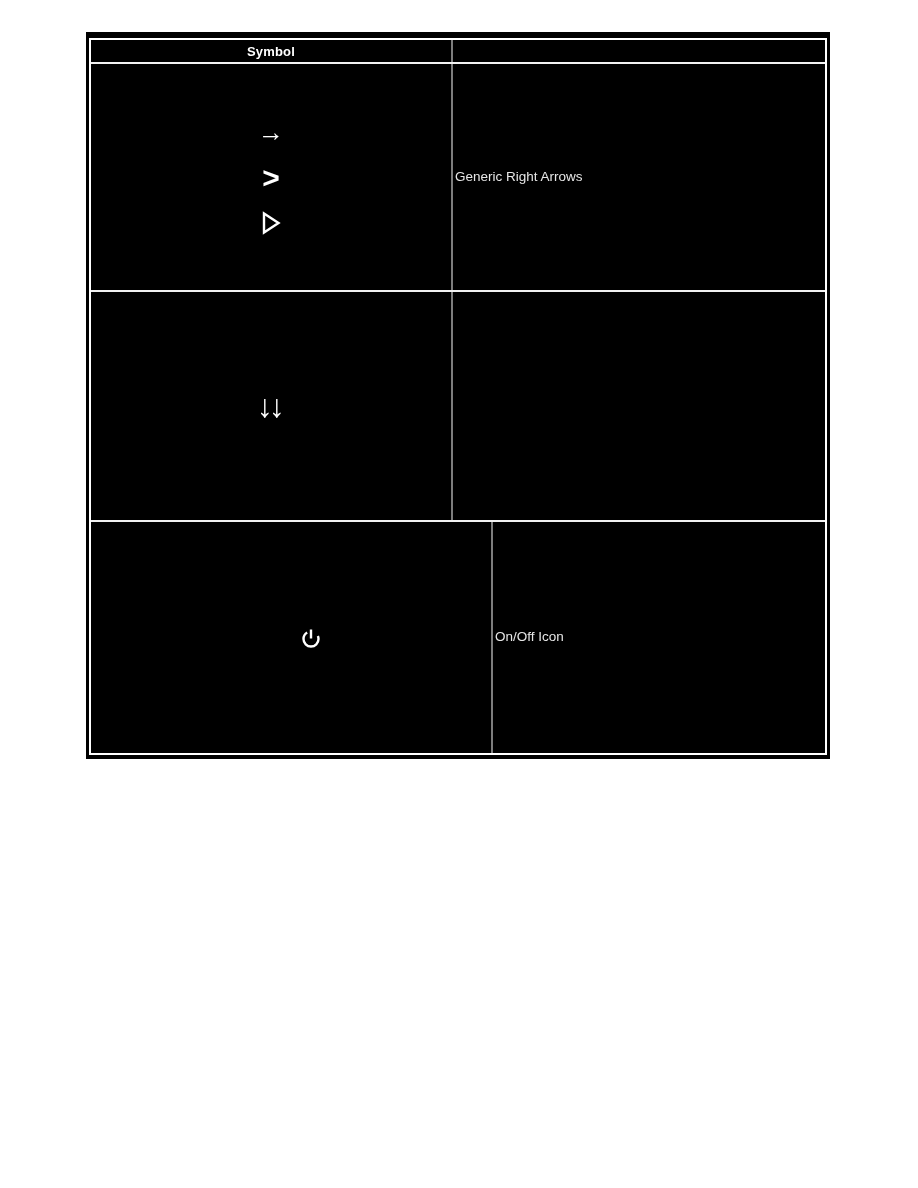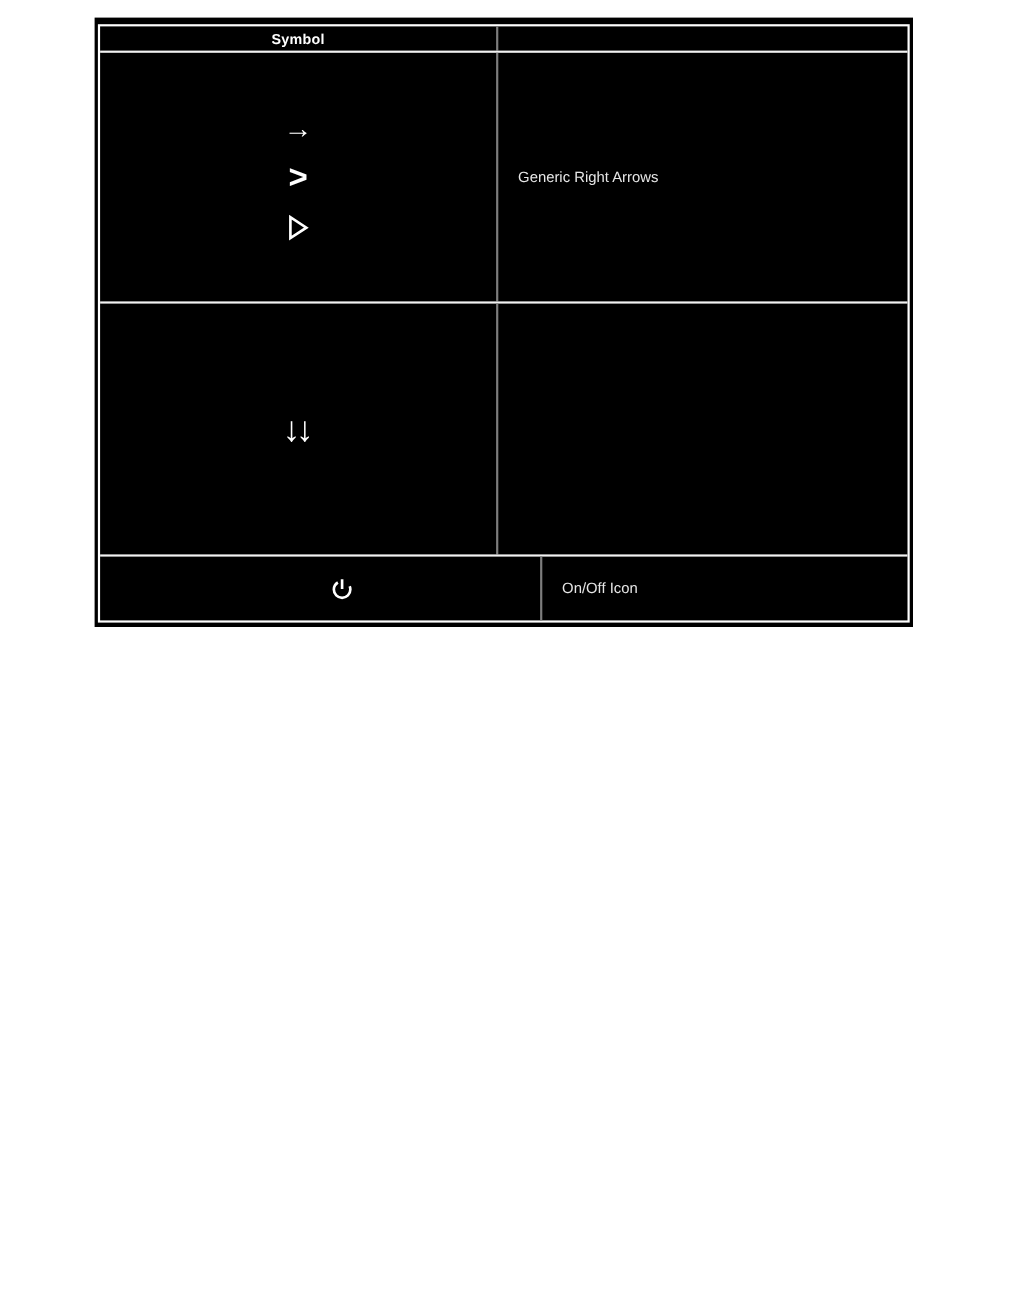--- a/index.html
+++ b/index.html
@@ -5,22 +5,22 @@
   * { margin: 0; padding: 0; box-sizing: border-box; }
   html, body {
     width: 918px; height: 1188px;
     background: #ffffff;
     font-family: "Liberation Sans", sans-serif;
     overflow: hidden;
     position: relative;
   }
   .table-wrap {
     position: absolute;
-    left: 86px; top: 16px;
-    width: 744px; height: 554px;
+    left: 86px; top: 32px;
+    width: 744px; height: 727px;
     background: #000000;
     padding: 6px 3px 4px 3px;
   }
   .frame {
     width: 100%; height: 100%;
     border: 2px solid #ffffff;
     background: #000000;
     display: flex;
     flex-direction: column;
   }
@@ -45,21 +45,21 @@
     width: 360px;
     flex: 0 0 360px;
     display: flex;
     align-items: center;
     justify-content: center;
   }
   .desc-col {
     flex: 1 1 auto;
     display: flex;
     align-items: center;
-    padding-left: 18px;
+    padding-left: 2px;
   }
   .header-cell {
     color: #ffffff;
     font-size: 13px;
     font-weight: bold;
     letter-spacing: 0.2px;
   }
   .header-row .sym-col, .header-row .desc-col {
     justify-content: center;
     padding-left: 0;

